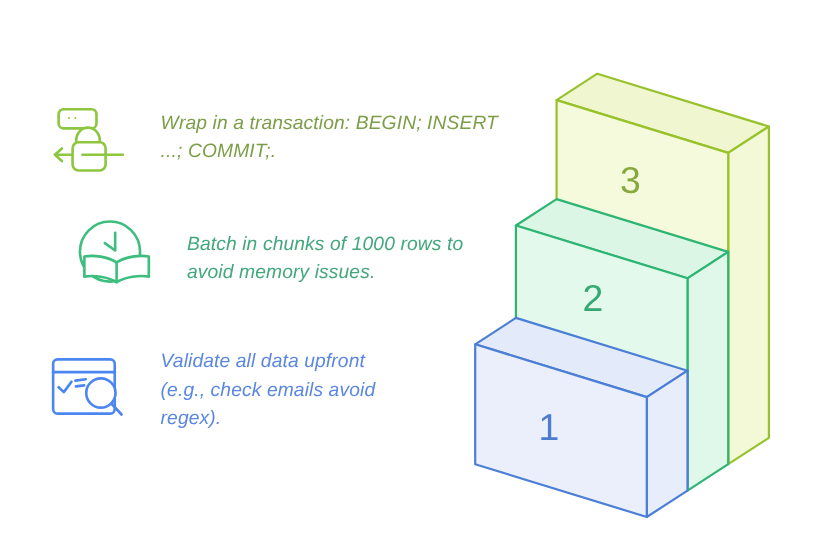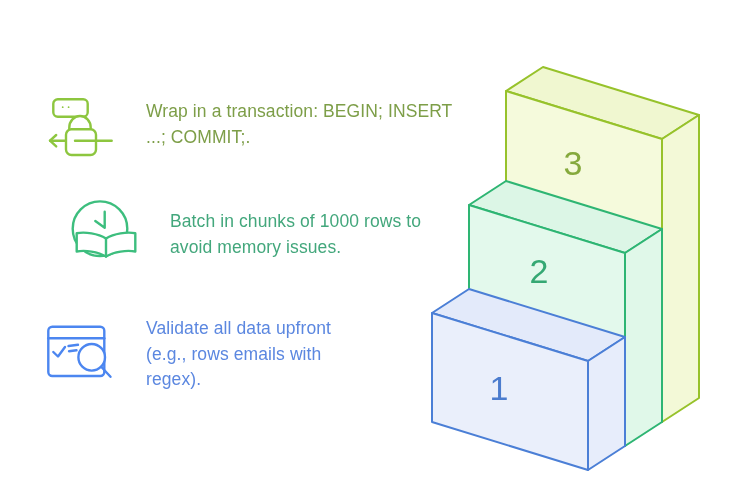--- a/index.html
+++ b/index.html
@@ -5,20 +5,21 @@
   html,body{margin:0;padding:0;background:#fff;}
   .canvas{
     position:relative;width:744px;height:494px;background:#ffffff;
     font-family:"Liberation Sans", sans-serif;overflow:hidden;
   }
   .abs{position:absolute;}
   .item-text{
     position:absolute;left:146px;width:330px;
     font-size:17.5px;line-height:25.5px;white-space:pre-line;
     letter-spacing:0.1px;
+    font-style:italic;
   }
   .t-olive{color:#7d9e48;top:99px;}
   .t-green{color:#43a77c;top:209px;margin-left:24px;}
   .t-blue{color:#5b87e0;top:316px;}
   .icon1{left:48px;top:97px;}
   .icon2{left:70px;top:200px;}
   .icon3{left:46px;top:324px;}
   .stairs-svg{position:absolute;left:0;top:0;}
   .step-num{
     font-family:"Liberation Sans", sans-serif;font-size:34px;font-weight:400;
@@ -53,21 +54,21 @@
 
   <svg class="abs icon3" width="70" height="60" viewBox="0 0 70 60" fill="none" stroke="#4c86f0" stroke-width="2.4" stroke-linecap="round" stroke-linejoin="round">
     <rect x="2.3" y="2.7" width="56" height="49.3" rx="4"></rect>
     <path d="M2.3 14.3 H58.3"></path>
     <path d="M7.3 28 L12 32.5 L19 23"></path>
     <path d="M22.5 22 L32 20.8 M23 27.2 L30.5 26.3"></path>
     <circle cx="45.7" cy="33.3" r="13.3" fill="#ffffff"></circle>
     <path d="M55.2 42.8 L64.5 52.8"></path>
   </svg>
   <div class="item-text t-blue">Validate all data upfront
-(e.g., rows emails with
+(e.g., check emails avoid
 regex).</div>
 
   <svg class="stairs-svg" width="744" height="494" viewBox="0 0 744 494" stroke-linejoin="round" stroke-linecap="round">
 
     <g stroke="#97c22b" stroke-width="2">
       <polygon points="506,91 543,67 699,115 662,139" fill="#f0f7d0"></polygon>
       <polygon points="662,139 699,115 699,398 662,422" fill="#f3f9d7"></polygon>
       <polygon points="506,91 662,139 662,422 506,374" fill="#f5fadc"></polygon>
       <text class="step-num" x="573" y="175" fill="#85a93c" stroke="none">3</text>
     </g>

